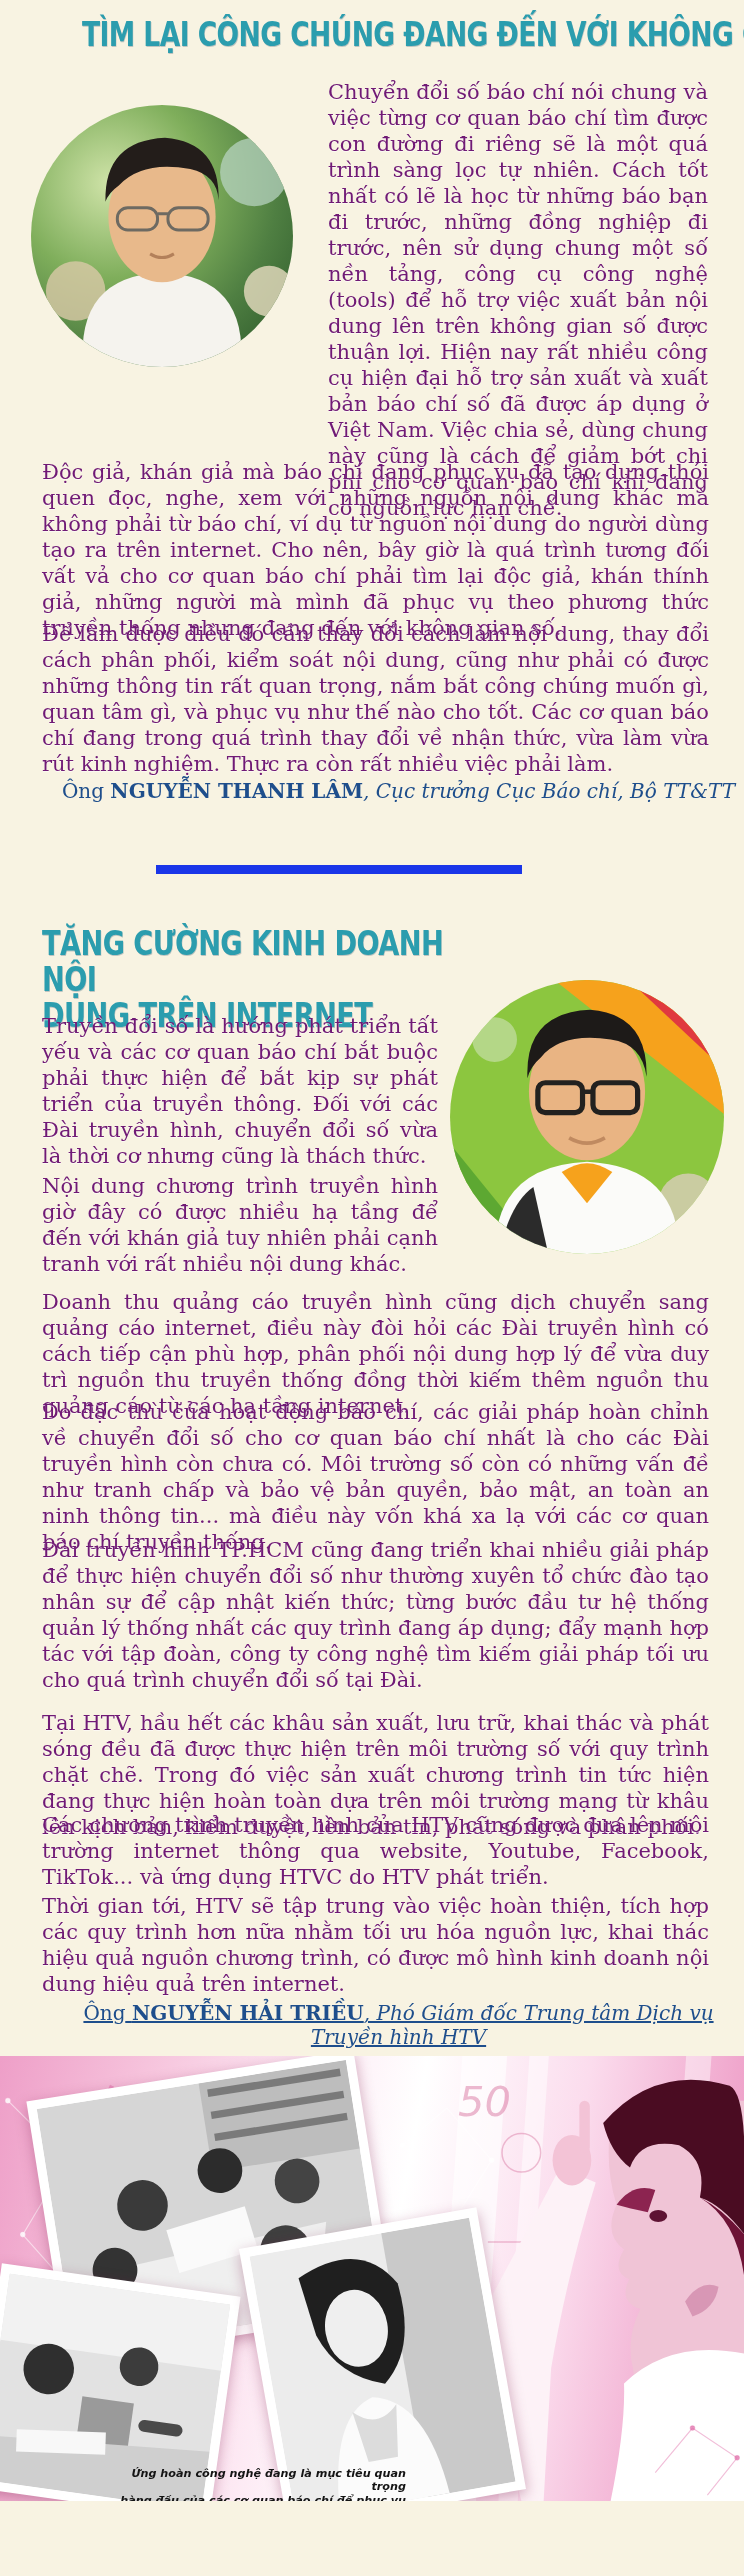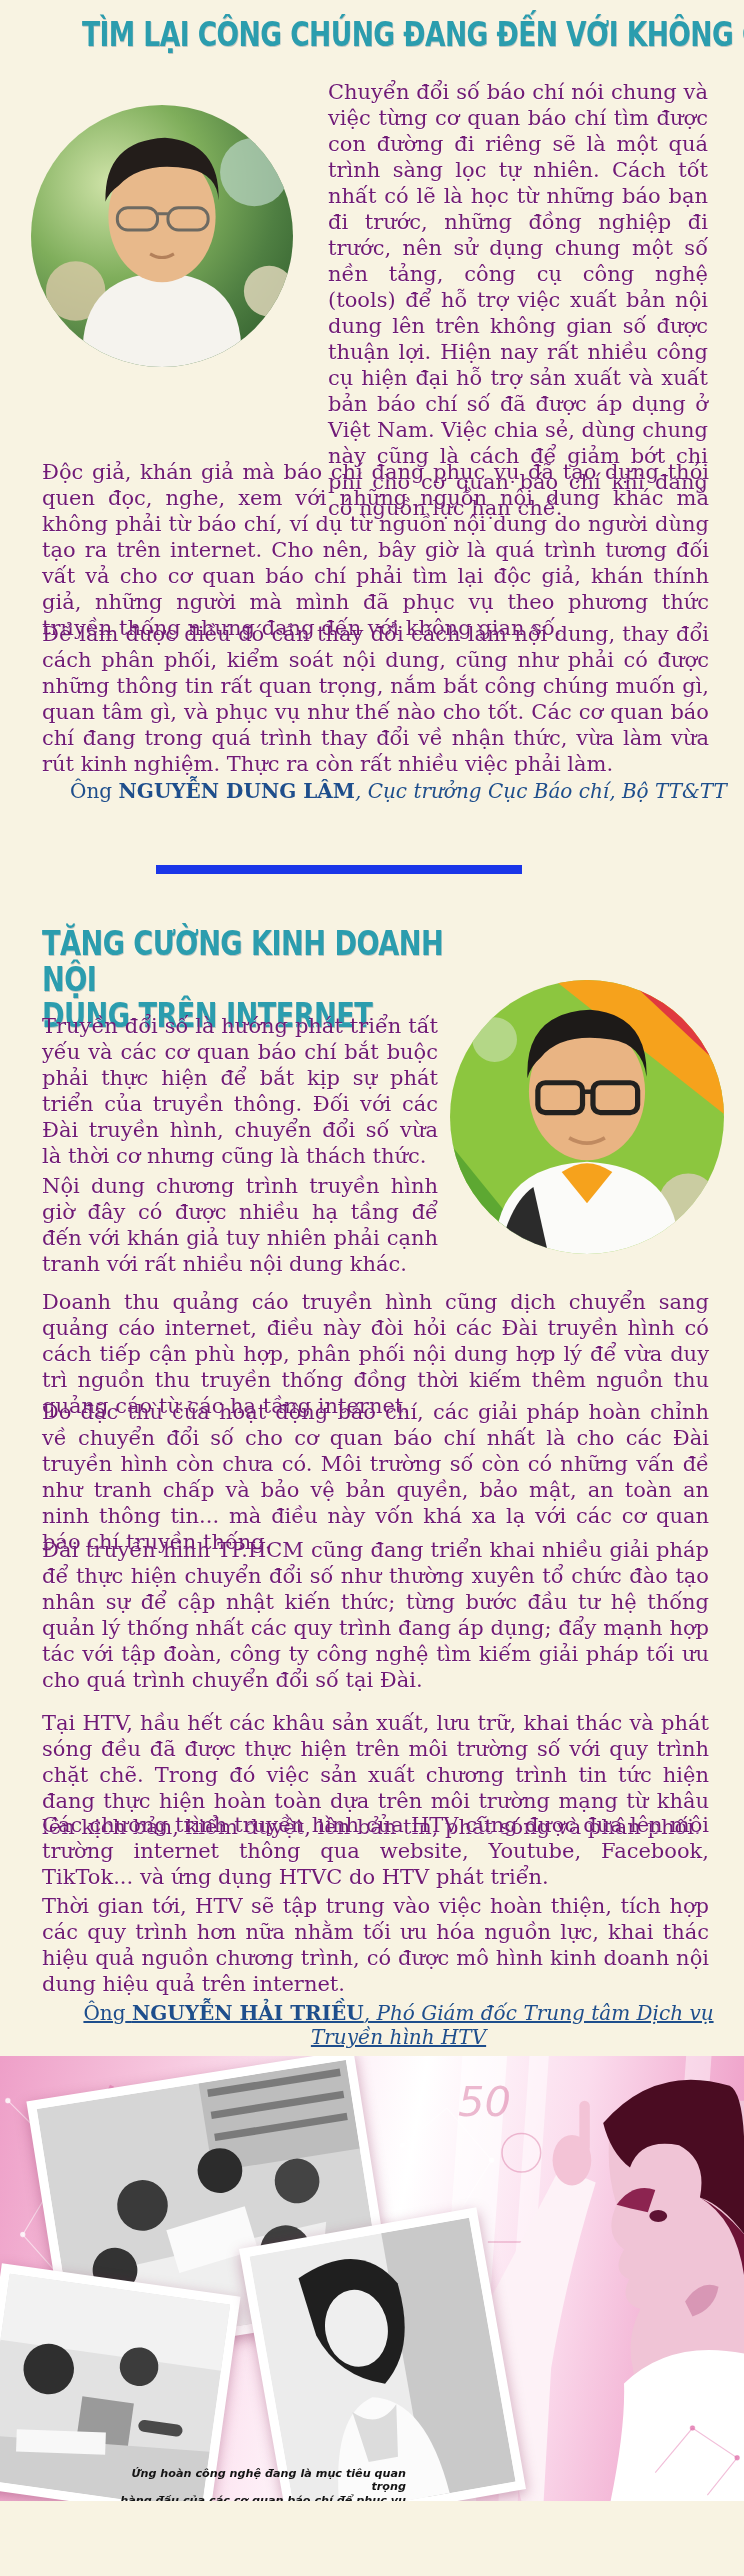--- a/index.html
+++ b/index.html
@@ -70,21 +70,21 @@
       <path d="M160 200 Q176 210 192 200" stroke="#b3805a" stroke-width="4" fill="none"></path>
     </svg>
   </div>
 
   <div class="para" style="left:328px;top:79px;width:380px;">Chuyển đổi số báo chí nói chung và việc từng cơ quan báo chí tìm được con đường đi riêng sẽ là một quá trình sàng lọc tự nhiên. Cách tốt nhất có lẽ là học từ những báo bạn đi trước, những đồng nghiệp đi trước, nên sử dụng chung một số nền tảng, công cụ công nghệ (tools) để hỗ trợ việc xuất bản nội dung lên trên không gian số được thuận lợi. Hiện nay rất nhiều công cụ hiện đại hỗ trợ sản xuất và xuất bản báo chí số đã được áp dụng ở Việt Nam. Việc chia sẻ, dùng chung này cũng là cách để giảm bớt chi phí cho cơ quan báo chí khi đang có nguồn lực hạn chế.</div>
   <div class="para" style="left:42px;top:459px;width:667px;">Độc giả, khán giả mà báo chí đang phục vụ đã tạo dựng thói quen đọc, nghe, xem với những nguồn nội dung khác mà không phải từ báo chí, ví dụ từ nguồn nội dung do người dùng tạo ra trên internet. Cho nên, bây giờ là quá trình tương đối vất vả cho cơ quan báo chí phải tìm lại độc giả, khán thính giả, những người mà mình đã phục vụ theo phương thức truyền thống nhưng đang đến với không gian số.</div>
   <div class="para" style="left:42px;top:621px;width:667px;">Để làm được điều đó cần thay đổi cách làm nội dung, thay đổi cách phân phối, kiểm soát nội dung, cũng như phải có được những thông tin rất quan trọng, nắm bắt công chúng muốn gì, quan tâm gì, và phục vụ như thế nào cho tốt. Các cơ quan báo chí đang trong quá trình thay đổi về nhận thức, vừa làm vừa rút kinh nghiệm. Thực ra còn rất nhiều việc phải làm.</div>
 
   <div class="attr" style="top:779px;">
     <span>Ông</span>
-    <span class="name">NGUYỄN DUNG LÂM</span><span class="role">, Cục trưởng Cục Báo chí, Bộ TT&amp;TT</span>
+    <span class="name">NGUYỄN THANH LÂM</span><span class="role">, Cục trưởng Cục Báo chí, Bộ TT&amp;TT</span>
   </div>
 
   <div class="divider"></div>
 
   <div class="title2">
     <div>TĂNG CƯỜNG  KINH DOANH NỘI</div>
     <div>DUNG TRÊN INTERNET</div>
   </div>
 
   <div class="circle-photo photo2">

